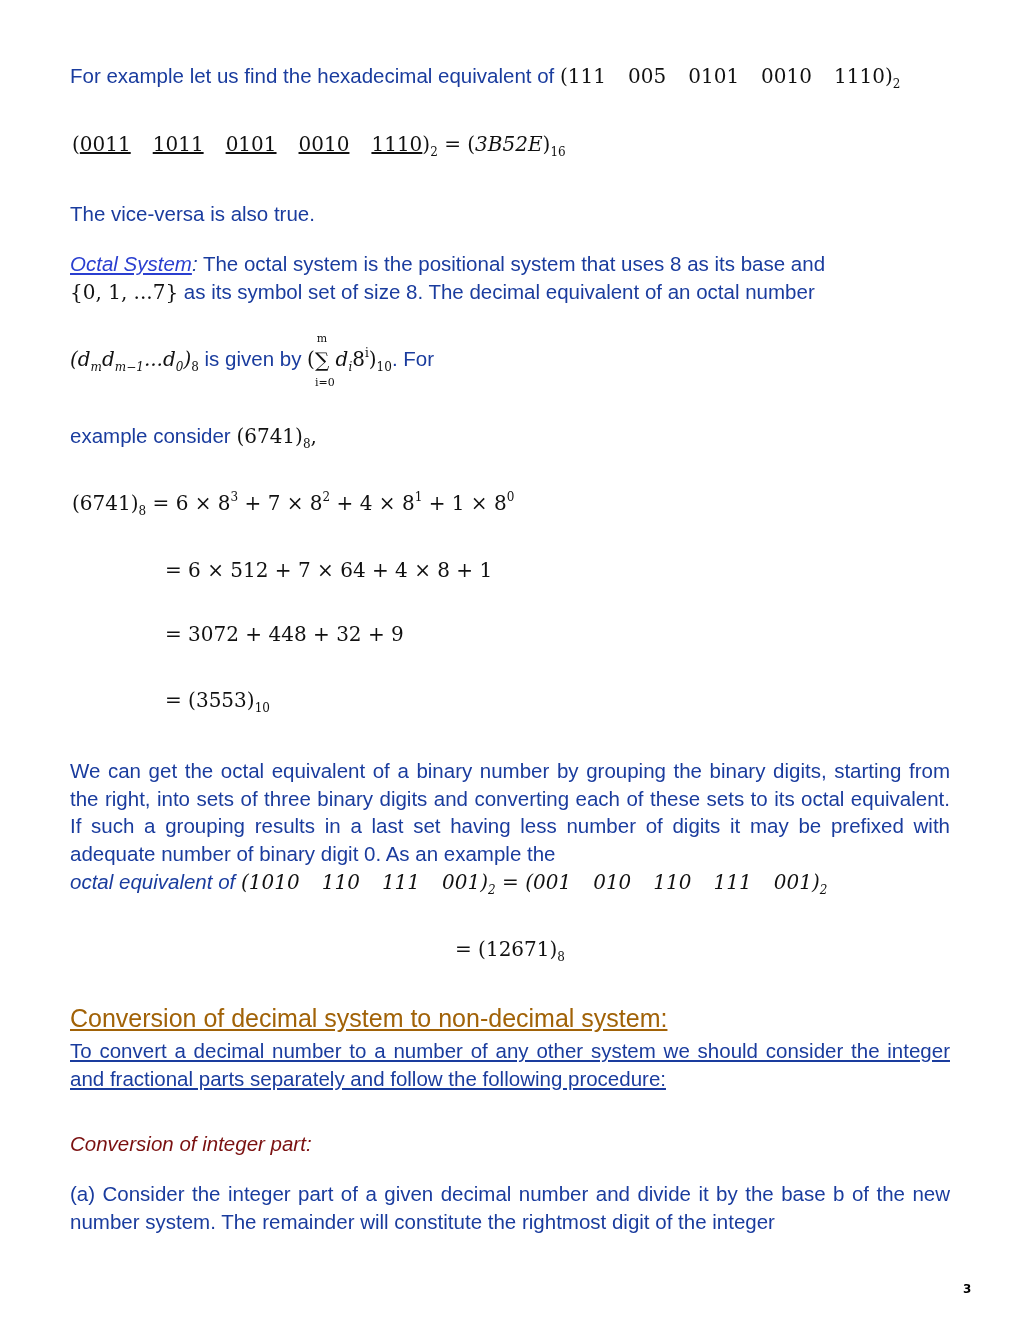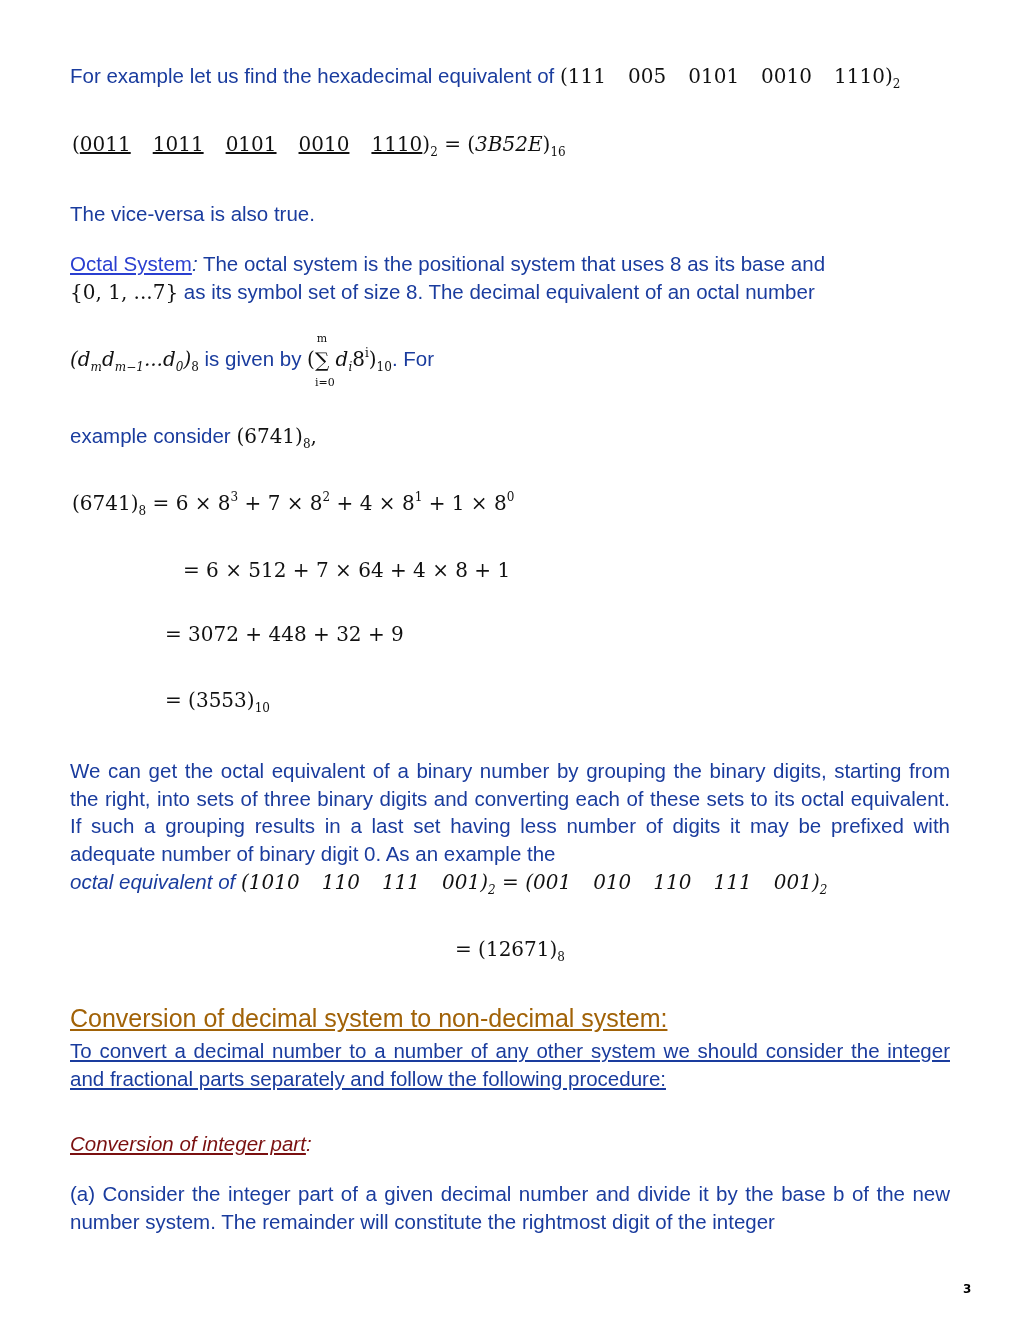--- a/index.html
+++ b/index.html
@@ -3,21 +3,21 @@
 <meta charset="utf-8">
 <style>
   html, body { margin:0; padding:0; background:#ffffff; }
   body { width:1020px; height:1320px; position:relative; overflow:hidden;
          font-family:"Liberation Sans", sans-serif; }
   .p { position:absolute; left:70px; width:880px; color:#1a3c9e; font-size:20.5px; line-height:27.5px; }
   .math { font-family:"DejaVu Serif", "Liberation Serif", serif; color:#111; font-size:20px; }
   .m { position:absolute; font-family:"DejaVu Serif", "Liberation Serif", serif; color:#111; font-size:20px; white-space:nowrap; }
   .sub { font-size:12px; vertical-align:-5px; }
   .sup { font-size:12px; vertical-align:9px; }
-  .link { color:#2a3fd0; text-decoration:underline; }
+  .link { color:#2a3fd0; font-style:italic; text-decoration:underline; }
   .heading { position:absolute; left:70px; color:#a16207; font-size:25px; text-decoration:underline; }
   .justify { text-align:justify; text-align-last:left; }
   .u { text-decoration:underline; }
   .sp { display:inline-block; width:22px; }
   .page-num { position:absolute; left:963px; top:1282px; font-size:12px; font-weight:bold; color:#000; font-family:"DejaVu Sans", sans-serif; }
   .sigma { display:inline-block; position:relative; text-align:center; vertical-align:middle; }
   .sigma .top, .sigma .bot { position:absolute; left:0; right:0; font-size:11px; line-height:11px; }
   .sigma .top { top:-14px; }
   .sigma .bot { bottom:-14px;margin-top:15px; }
 </style>
@@ -46,31 +46,31 @@
 </div>
 
 <div class="p" style="top:422px; white-space:nowrap;">
   <span>example consider</span>
   <span class="math"><span>(6741)</span><span class="sub">8</span>,</span>
 </div>
 
 <div class="m" style="left:72px; top:490px;">
   <span>(6741)</span><span class="sub">8</span> = 6 × 8<span class="sup">3</span> + 7 × 8<span class="sup">2</span> + 4 × 8<span class="sup">1</span> + 1 × 8<span class="sup">0</span>
 </div>
-<div class="m" style="left:165px; top:558px;margin-left:18px;">= 6 × 512 + 7 × 64 + 4 × 8 + 1</div>
+<div class="m" style="left:165px; top:558px;">= 6 × 512 + 7 × 64 + 4 × 8 + 1</div>
 <div class="m" style="left:165px; top:622px;">= 3072 + 448 + 32 + 9</div>
 <div class="m" style="left:165px; top:688px;"><span>= (3553)</span><span class="sub">10</span></div>
 
 <div class="p justify" style="top:757px;">We can get the octal equivalent of a binary number by grouping the binary digits, starting from the right, into sets of three binary digits and converting each of these sets to its octal equivalent. If such a grouping results in a last set having less number of digits it may be prefixed with adequate number of binary digit 0. As an example the</div>
 <div class="p" style="top:868px; white-space:nowrap;font-style:italic;">
   <span>octal equivalent of</span>
   <span class="math">(<span>1010</span><span class="sp"></span><span>110</span><span class="sp"></span><span>111</span><span class="sp"></span><span>001</span>)<span class="sub">2</span> = (<span>001</span><span class="sp"></span><span>010</span><span class="sp"></span><span>110</span><span class="sp"></span><span>111</span><span class="sp"></span><span>001</span>)<span class="sub">2</span></span>
 </div>
 <div class="m" style="left:455px; top:937px;"><span>= (12671)</span><span class="sub">8</span></div>
 
 <div class="heading" style="top:1004px;">Conversion of decimal system to non-decimal system:</div>
 <div class="p justify" style="top:1037px;text-decoration:underline;">To convert a decimal number to a number of any other system we should consider the integer and fractional parts separately and follow the following procedure:</div>
 <div class="p" style="top:1130px;">
-  <span style="color:#7a1010; font-style:italic; text-decoration:underline;">Conversion of integer part</span><i style="color:#7a1010;">:</i>
+  <span style="color:#7a1010; font-style:italic; ">Conversion of integer part</span><i style="color:#7a1010;">:</i>
 </div>
 <div class="p justify" style="top:1180px;">(a) Consider the integer part of a given decimal number and divide it by the base b of the new number system. The remainder will constitute the rightmost digit of the integer</div>
 
 <div class="page-num">3</div>
 
 </body></html>

